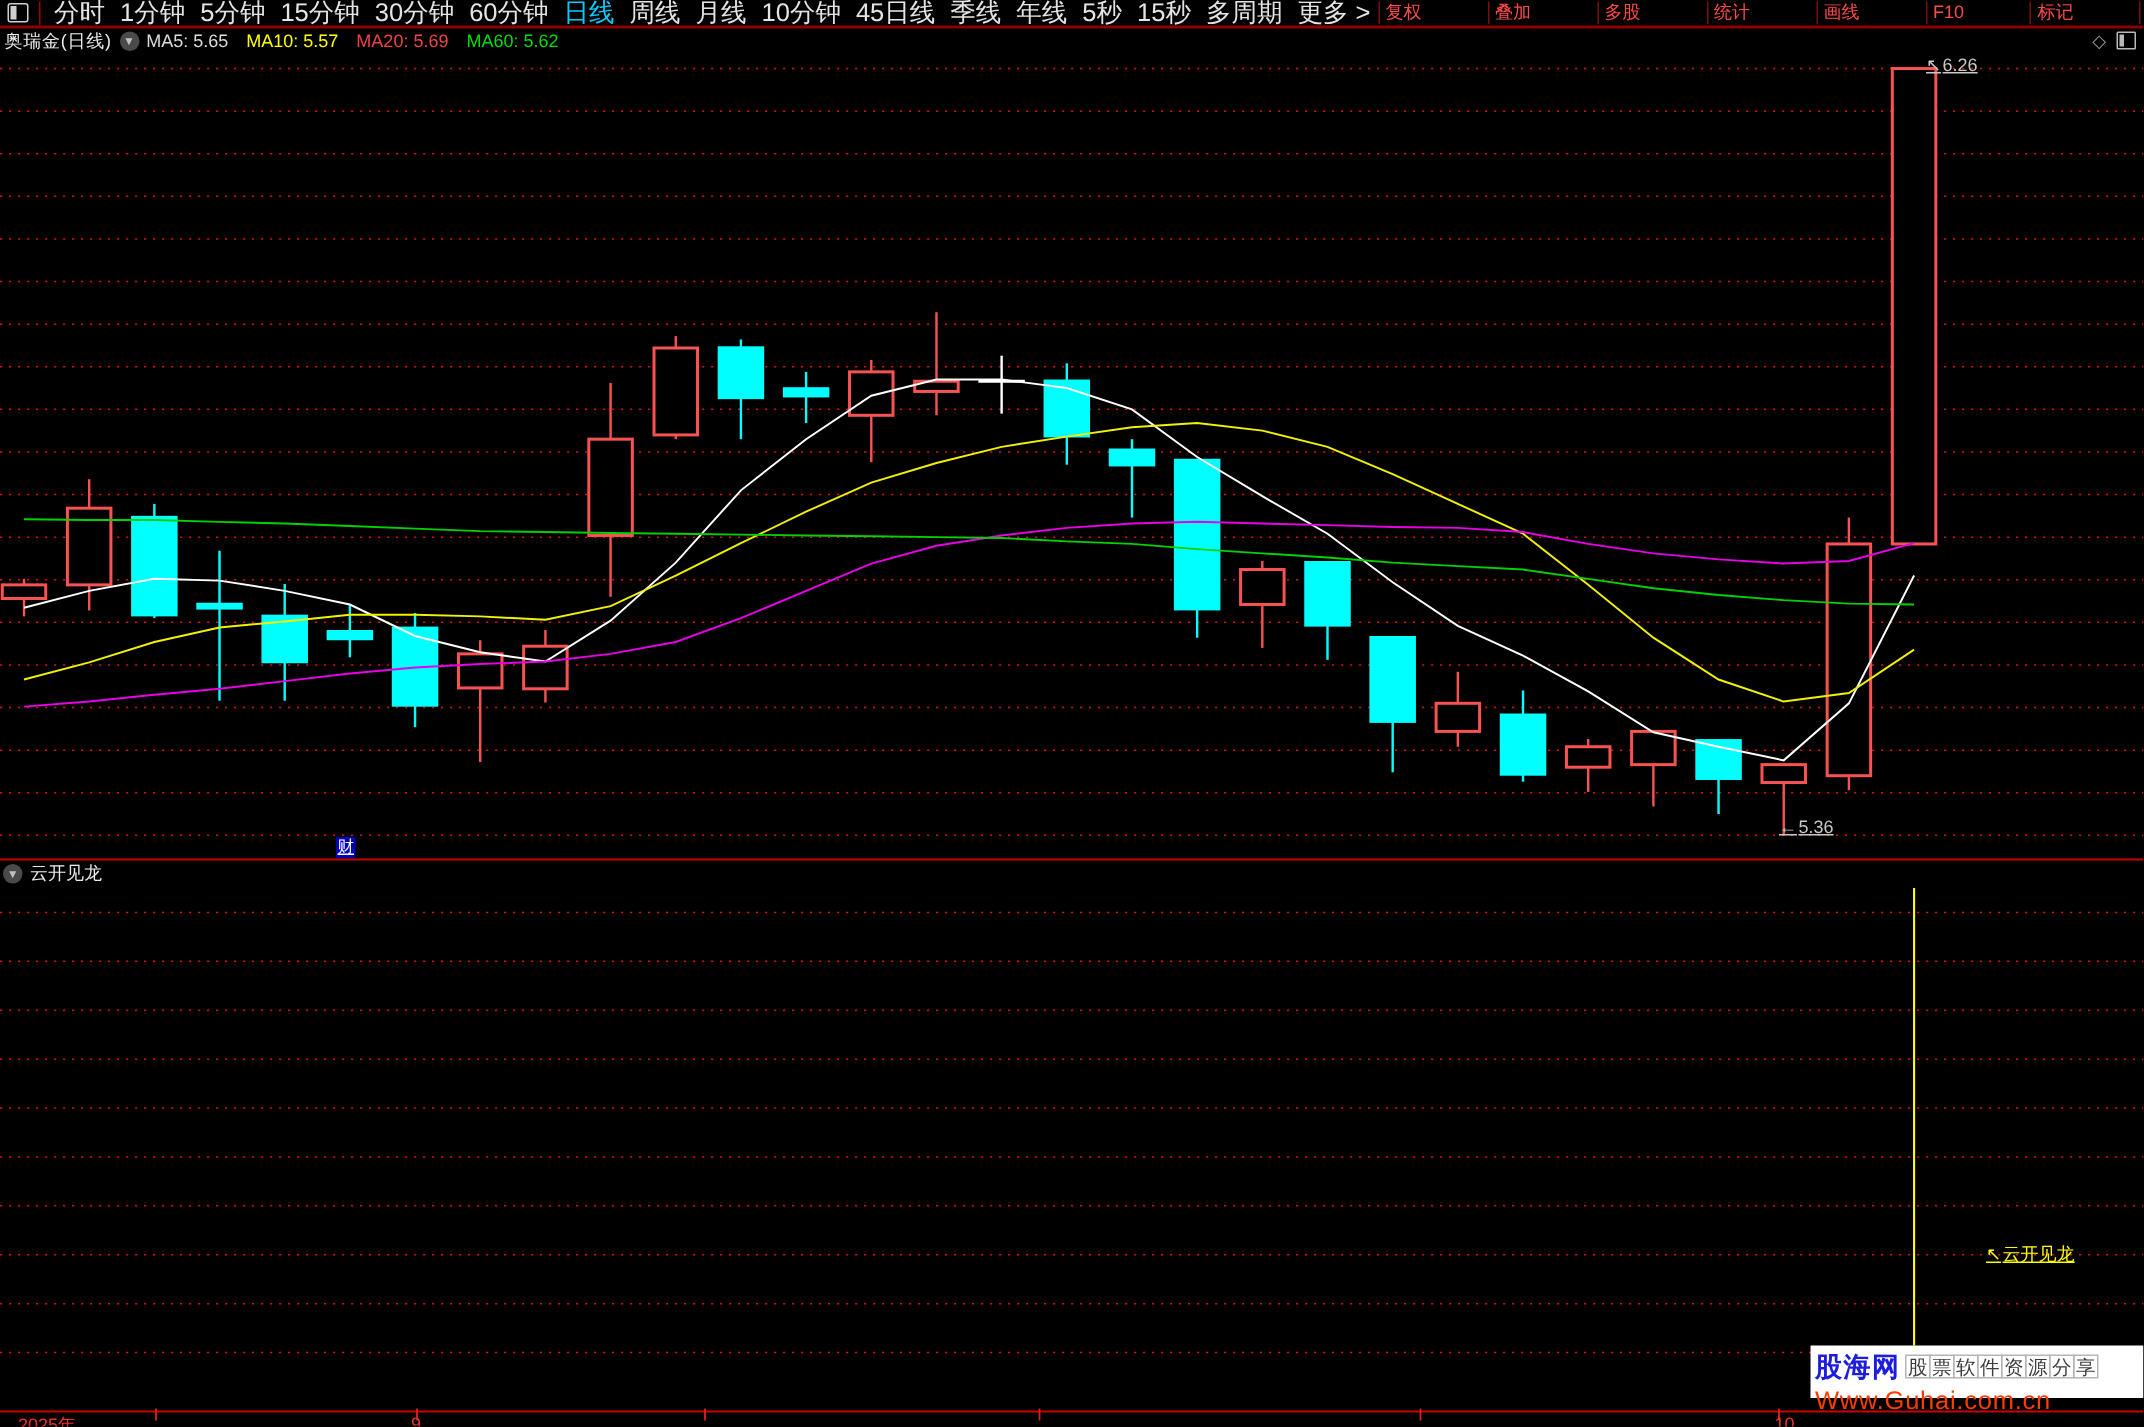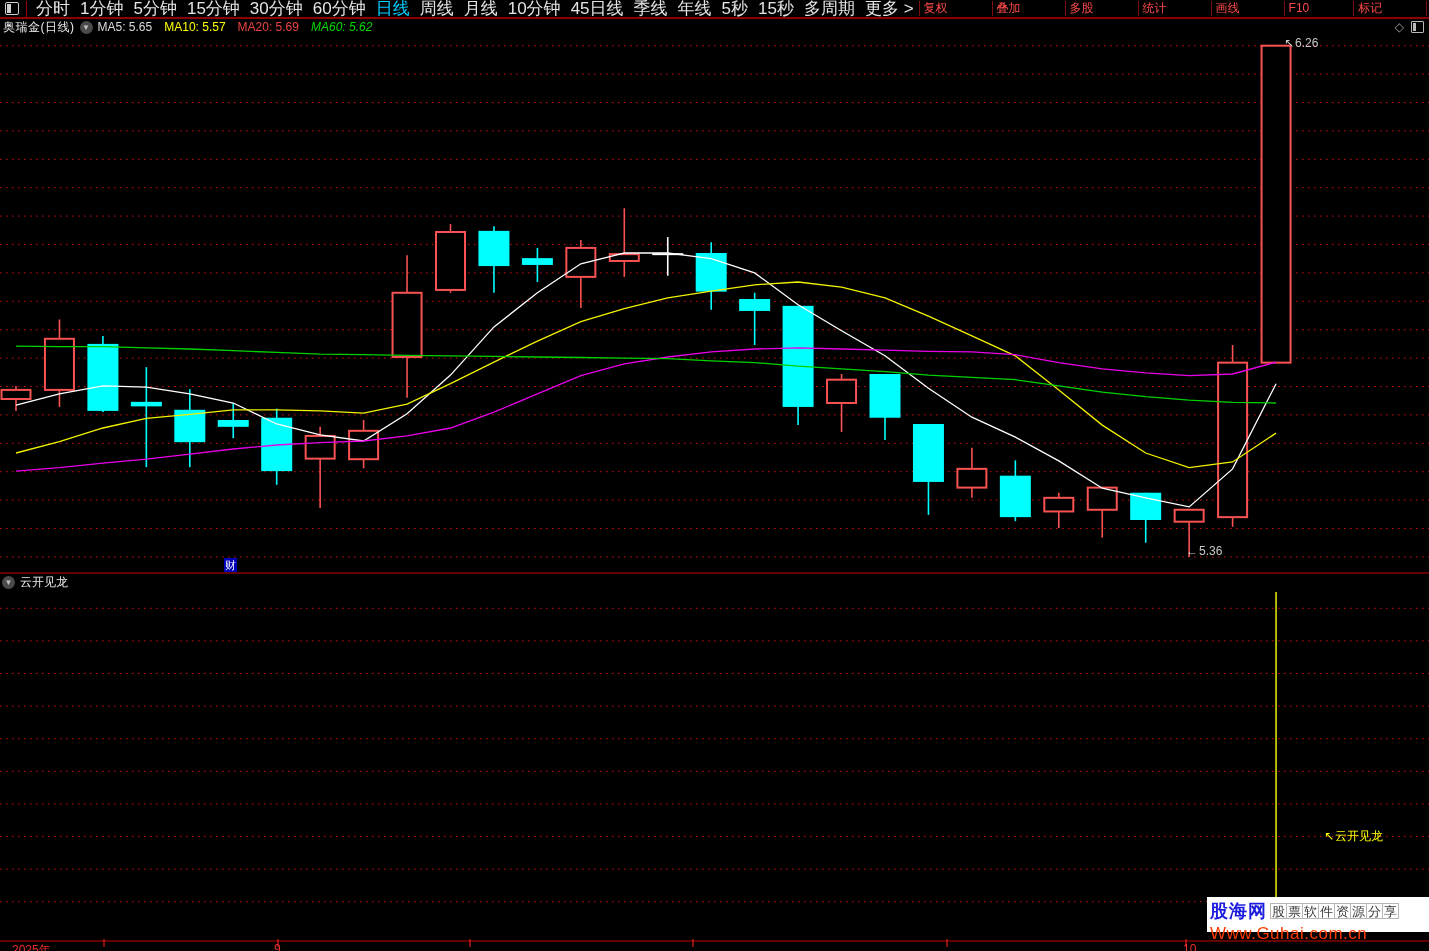--- a/index.html
+++ b/index.html
@@ -33,21 +33,21 @@
   .diamond-ico{color:#9a9a9a;font-size:12px;line-height:12px;}
   .pane-ico{width:11px;height:10px;border:1px solid #b9b9b9;border-radius:1px;position:relative;}
   .pane-ico::after{content:"";position:absolute;left:1px;top:1px;bottom:1px;width:3px;background:#b9b9b9;}
 
   
   #chart-svg{position:absolute;left:0;top:0;width:1429px;height:951px;z-index:1;pointer-events:none;}
   .main-chart-region{position:absolute;left:0;top:28px;width:1429px;height:545px;z-index:2;}
   .sub-chart-region{position:absolute;left:0;top:588px;width:1429px;height:353px;z-index:2;}
 
   
-  .flabel{position:absolute;white-space:nowrap;z-index:4;}
+  .flabel{position:absolute;white-space:nowrap;z-index:4;text-decoration:underline;}
   .lbl-high{left:1284px;top:36px;color:#c8c8c8;font-size:12px;}
   .lbl-low{left:1186px;top:544px;color:#c8c8c8;font-size:12px;}
   .lbl-marker{left:224px;top:558px;background:#0000b6;color:#ffffff;font-size:11px;
               line-height:14px;padding:0 1px;}
   .lbl-signal{left:1279px;top:828px;color:#ffff00;font-size:12px;margin-left:45px;}
   .arrow{margin-right:1px;}
 
   
   .sub-header{position:absolute;top:575px;left:2px;height:14px;display:flex;
               align-items:center;font-size:12px;z-index:4;}
@@ -207,21 +207,21 @@
       <div class="menu-item">画线</div>
       <div class="menu-item">F10</div>
       <div class="menu-item">标记</div>
       <div class="menu-item">+自</div>
     </div>
 </div>
 
 <div class="titlebar">
   <span class="instrument">奥瑞金(日线)</span>
   <span class="chev-icon">▼</span>
-  <span id="ma-labels"><span class="ma-label" style="color: rgb(220, 220, 220);">MA5: 5.65</span><span class="ma-label" style="color: rgb(255, 255, 0);">MA10: 5.57</span><span class="ma-label" style="color: #ef4444;">MA20: 5.69</span><span class="ma-label" style="color: rgb(0, 220, 0); font-style: italic;">MA60: 5.62</span></span>
+  <span id="ma-labels"><span class="ma-label" style="color: rgb(220, 220, 220);">MA5: 5.65</span><span class="ma-label" style="color: rgb(255, 255, 0);">MA10: 5.57</span><span class="ma-label" style="color: #ef4444;">MA20: 5.69</span><span class="ma-label" style="color: rgb(0, 220, 0);">MA60: 5.62</span></span>
   <div class="title-icons">
     <span class="diamond-ico">◇</span>
     <span class="pane-ico"></span>
   </div>
 </div>
 
 <div class="flabel lbl-high"><span class="arrow">↖</span><span>6.26</span></div>
 <div class="flabel lbl-low"><span class="arrow">←</span><span>5.36</span></div>
 <div class="flabel lbl-marker">财</div>
 <div class="flabel lbl-signal"><span class="arrow">↖</span><span>云开见龙</span></div>

